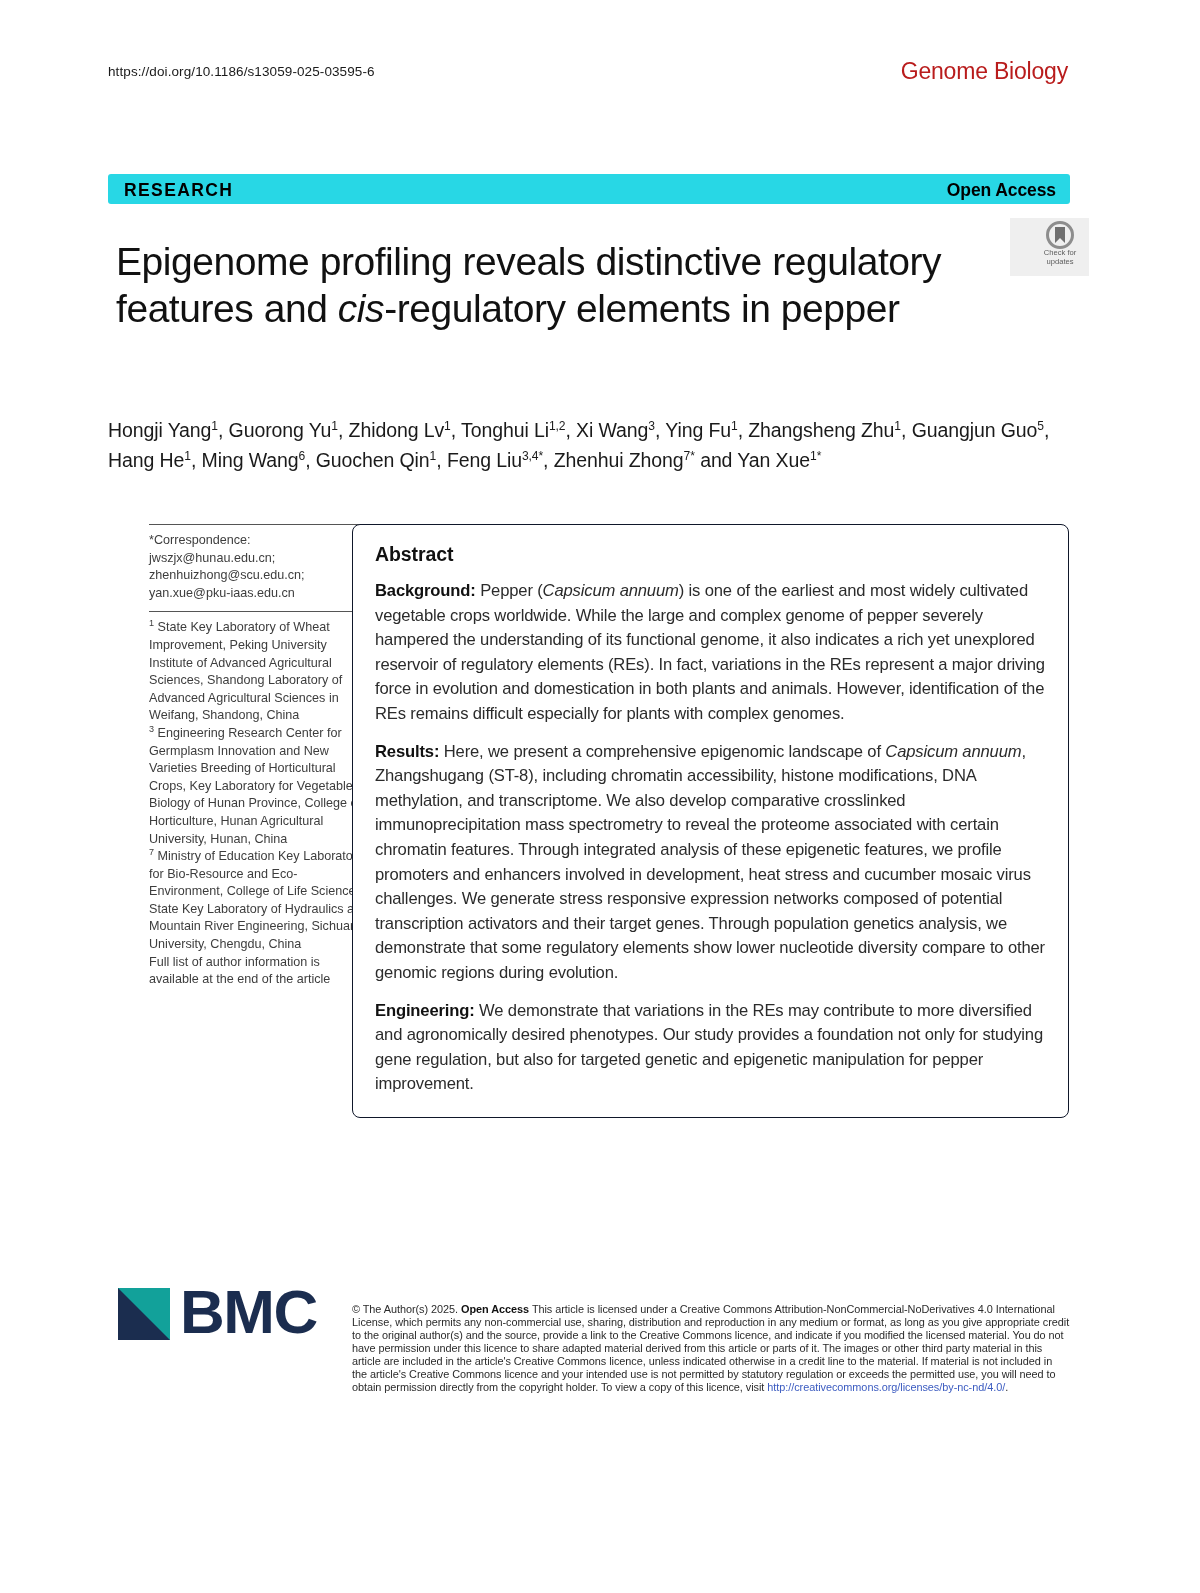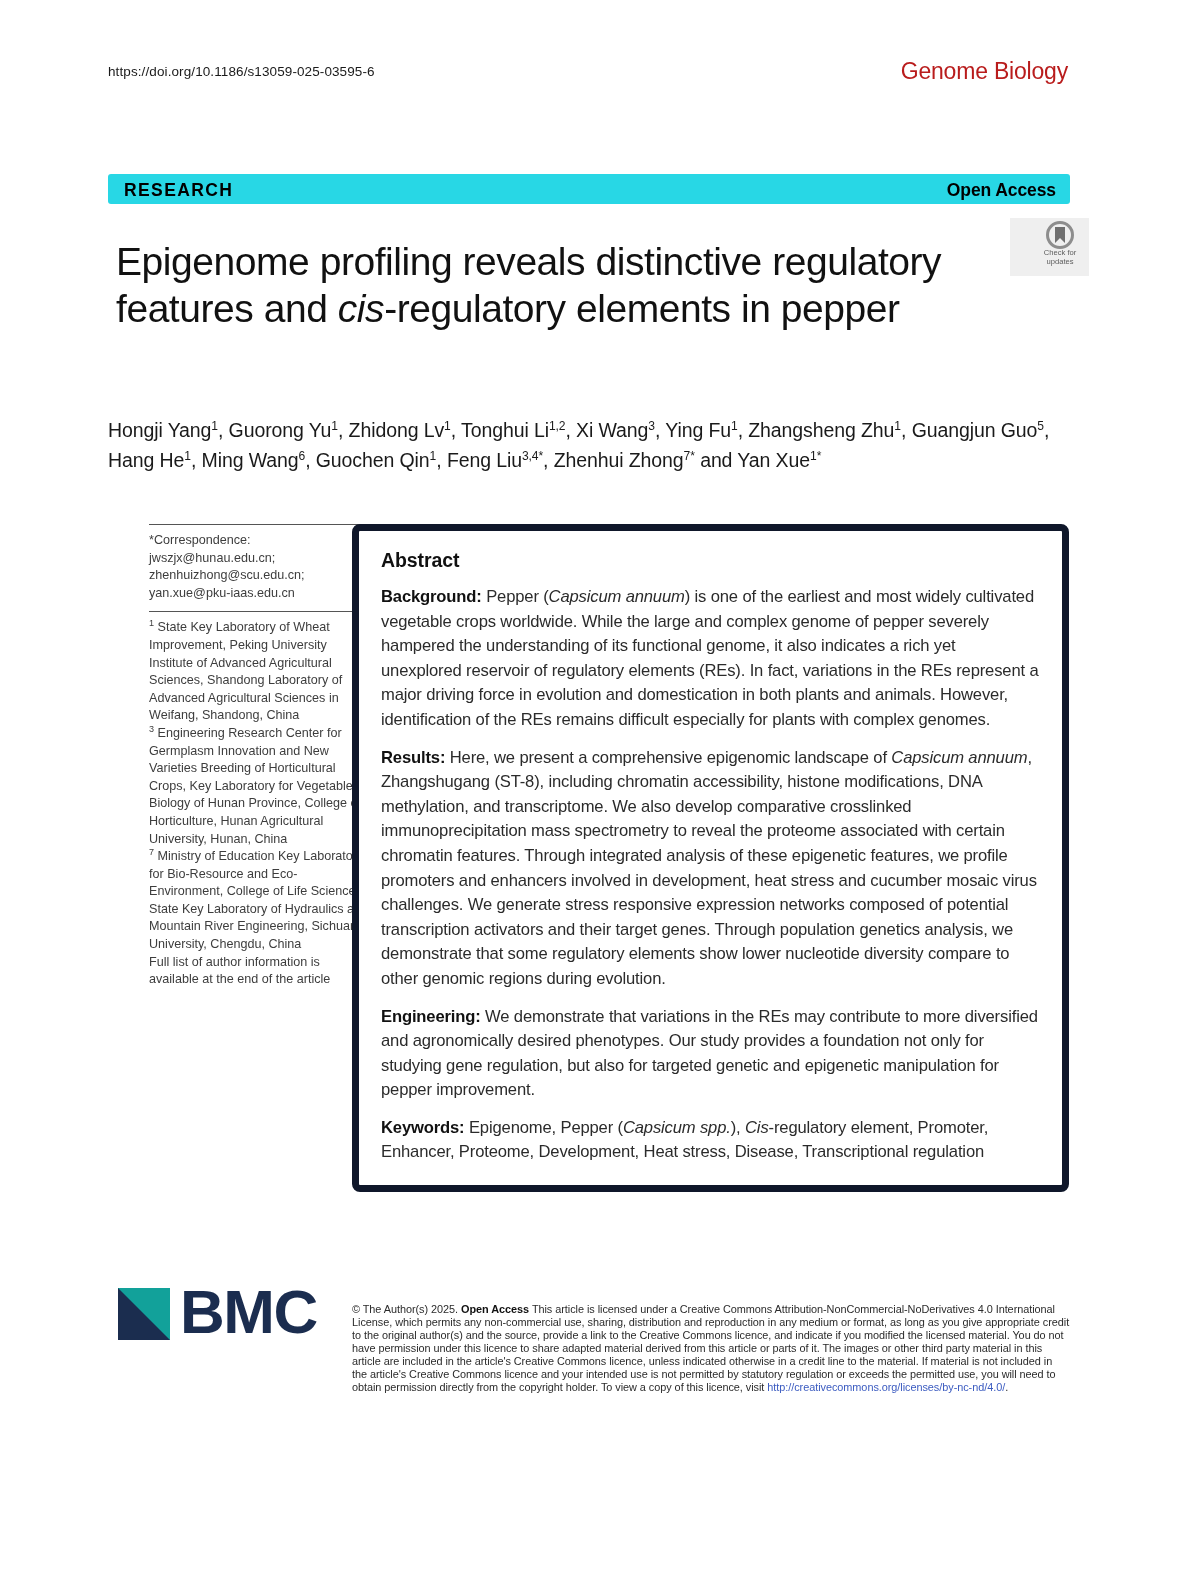--- a/index.html
+++ b/index.html
@@ -158,21 +158,21 @@
     width: 218px;
   }
 
   
   .abstract {
     position: absolute;
     left: 352px;
     top: 524px;
     width: 717px;
     box-sizing: border-box;
-    border: 7px solid #0f172a;
+    border: 1px solid #0f172a;
     border-radius: 8px;
     padding: 18px 22px 20px 22px;
     background: #fff;
   }
   .abstract h2 {
     margin: 0 0 13px 0;
     font-size: 19.5px;
     font-weight: bold;
     color: #111;
     letter-spacing: -0.1px;
@@ -285,23 +285,20 @@
     </p>
 
     <p>
       <span class="lbl">Results:</span><span> Here, we present a comprehensive epigenomic landscape of </span><span class="ital">Capsicum annuum</span><span>, Zhangshugang (ST-8), including chromatin accessibility, histone modifications, DNA methylation, and transcriptome. We also develop comparative crosslinked immunoprecipitation mass spectrometry to reveal the proteome associated with certain chromatin features. Through integrated analysis of these epigenetic features, we profile promoters and enhancers involved in development, heat stress and cucumber mosaic virus challenges. We generate stress responsive expression networks composed of potential transcription activators and their target genes. Through population genetics analysis, we demonstrate that some regulatory elements show lower nucleotide diversity compare to other genomic regions during evolution.</span>
     </p>
 
     <p>
       <span class="lbl">Engineering:</span><span> We demonstrate that variations in the REs may contribute to more diversified and agronomically desired phenotypes. Our study provides a foundation not only for studying gene regulation, but also for targeted genetic and epigenetic manipulation for pepper improvement.</span>
     </p>
 
-    <p>
-      <span class="lbl">Keywords:</span><span> Epigenome, Pepper (</span><span class="ital">Capsicum spp.</span><span>), </span><span class="ital">Cis</span><span>-regulatory element, Promoter, Enhancer, Proteome, Development, Heat stress, Disease, Transcriptional regulation</span>
-    </p>
   </div>
 
   <div class="bmc-logo">
     <span class="bmc-mark">
       <svg width="52" height="52" viewBox="0 0 52 52">
         <rect x="0" y="0" width="52" height="52" fill="#12a19a"></rect>
         <path d="M0 0 L52 52 L0 52 Z" fill="#1b2d4f"></path>
       </svg>
     </span>
     <span class="bmc-word">BMC</span>

